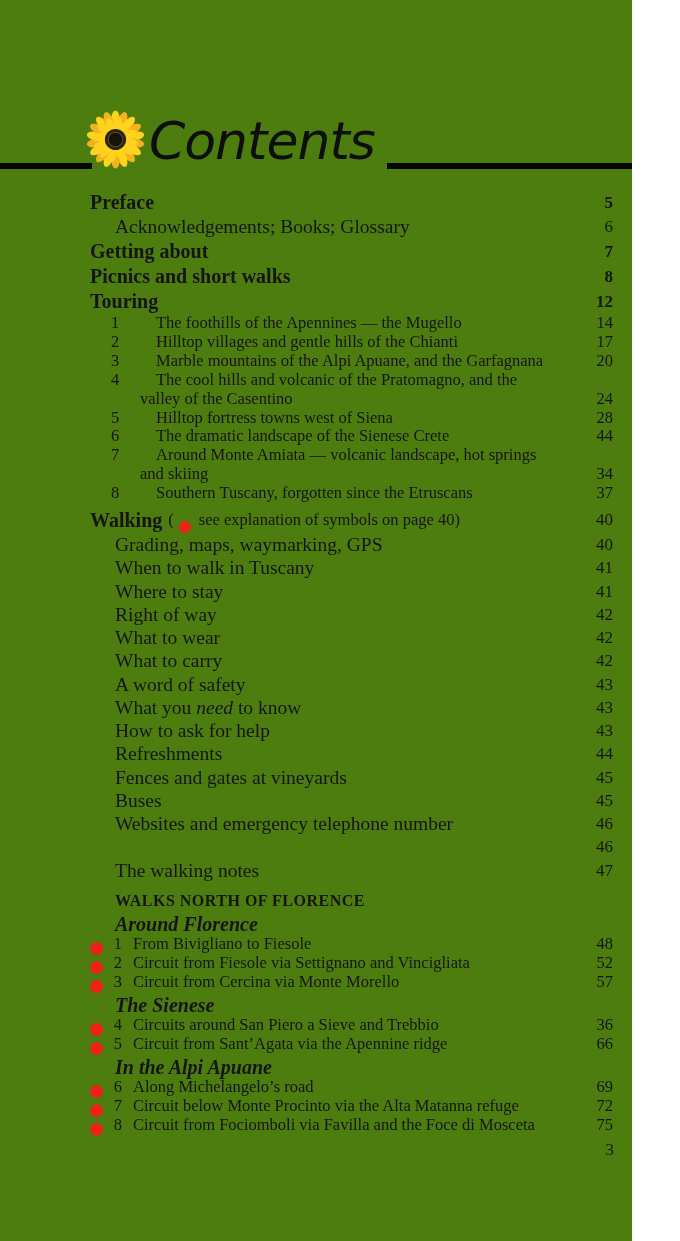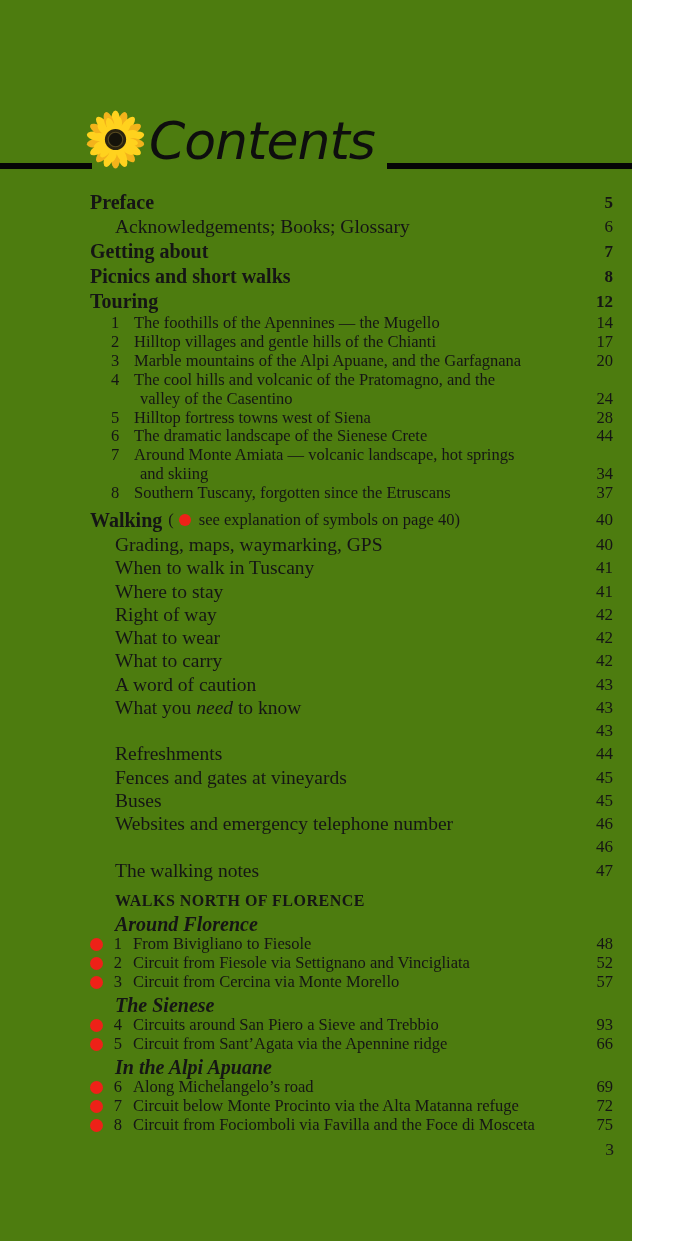--- a/index.html
+++ b/index.html
@@ -6,28 +6,28 @@
   html,body{margin:0;padding:0;background:#ffffff;}
   .page{position:relative;width:632px;height:1241px;background:#4d7c0f;overflow:hidden;
         font-family:"Liberation Serif",serif;color:#151515;}
   .rule{position:absolute;height:6px;background:#060606;}
   .rule-left{left:0;top:163px;width:92px;}
   .rule-right{left:387px;top:163px;width:293px;}
   .sunflower{position:absolute;left:86px;top:110px;width:59px;height:59px;}
   .title{position:absolute;left:149px;top:112px;font-family:"DejaVu Sans",sans-serif;
          font-style:italic;font-size:52px;line-height:58px;letter-spacing:-1px;color:#0e0e0e;}
   .toc{position:absolute;left:90px;top:190px;width:523px;}
-  .row{display:flex;align-items:center;}
+  .row{display:flex;align-items:flex-end;}
   .pg{margin-left:auto;font-size:17px;padding-left:8px;white-space:nowrap;}
   .r-h1{font-size:20px;font-weight:700;line-height:25px;}
   .r-sub1{font-size:19.5px;line-height:24px;padding-left:25px;}
   .r-num{font-size:16.5px;line-height:18.9px;}
   .r-num .pg,.r-walk .pg{font-size:16.5px;}
   .t-num{flex:none;margin-left:21px;width:19px;}
-  .t-lbl{margin-left:4px;}
+  .t-lbl{margin-left:26px;}
   .t-lbl2{margin-left:50px;}
   .r-walking{line-height:26px;margin-top:4px;}
   .w-bold{font-size:20px;font-weight:700;}
   .w-open{font-size:16.5px;margin-left:6px;}
   .w-note{font-size:16.5px;}
   .dot{flex:none;width:13px;height:13px;border-radius:50%;background:#ee2118;margin-bottom:-2px;}
   .dot-inline{width:12px;height:12px;margin:0 8px 0 5px;}
   .r-sub2{font-size:19.5px;line-height:23.25px;padding-left:25px;}
   .em{font-style:italic;}
   .r-caps{font-size:16px;font-weight:700;letter-spacing:.5px;line-height:19px;margin-top:9px;padding-left:25px;}
@@ -181,28 +181,29 @@
       </div>
       <div class="row r-sub2">
         <span class="lbl">What to wear</span>
         <span class="pg">42</span>
       </div>
       <div class="row r-sub2">
         <span class="lbl">What to carry</span>
         <span class="pg">42</span>
       </div>
       <div class="row r-sub2">
-        <span class="lbl">A word of caution</span>
+        <span class="lbl">A word of safety</span>
         <span class="pg">43</span>
       </div>
       <div class="row r-sub2">
         <span class="lbl"><span>What you </span><span class="em">need</span><span> to know</span></span>
         <span class="pg">43</span>
       </div>
       <div class="row r-sub2">
+        <span class="lbl">How to ask for help</span>
         <span class="pg">43</span>
       </div>
       <div class="row r-sub2">
         <span class="lbl">Refreshments</span>
         <span class="pg">44</span>
       </div>
       <div class="row r-sub2">
         <span class="lbl">Fences and gates at vineyards</span>
         <span class="pg">45</span>
       </div>
@@ -245,21 +246,21 @@
         <span class="w-lbl">Circuit from Cercina via Monte Morello</span>
         <span class="pg">57</span>
       </div>
       <div class="row r-section">
         <span class="lbl">The Sienese</span>
       </div>
       <div class="row r-walk">
         <span class="dot" style="background: rgb(238, 33, 24);"></span>
         <span class="w-num">4</span>
         <span class="w-lbl">Circuits around San Piero a Sieve and Trebbio</span>
-        <span class="pg">93</span>
+        <span class="pg">36</span>
       </div>
       <div class="row r-walk">
         <span class="dot" style="background: rgb(238, 33, 24);"></span>
         <span class="w-num">5</span>
         <span class="w-lbl">Circuit from Sant’Agata via the Apennine ridge</span>
         <span class="pg">66</span>
       </div>
       <div class="row r-section">
         <span class="lbl">In the Alpi Apuane</span>
       </div>

